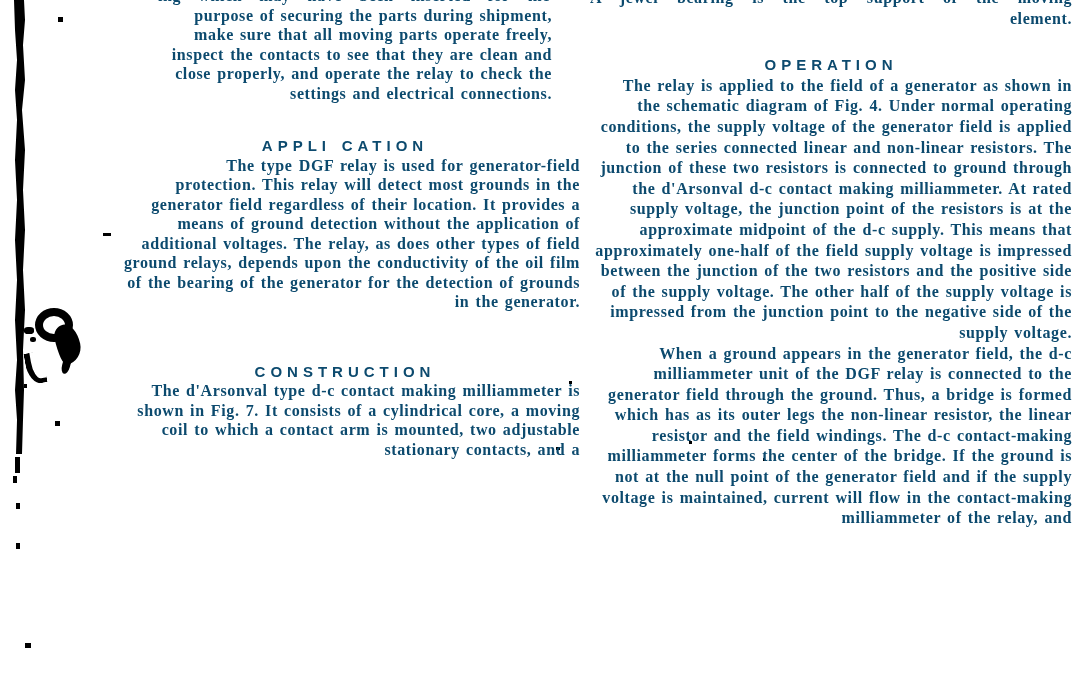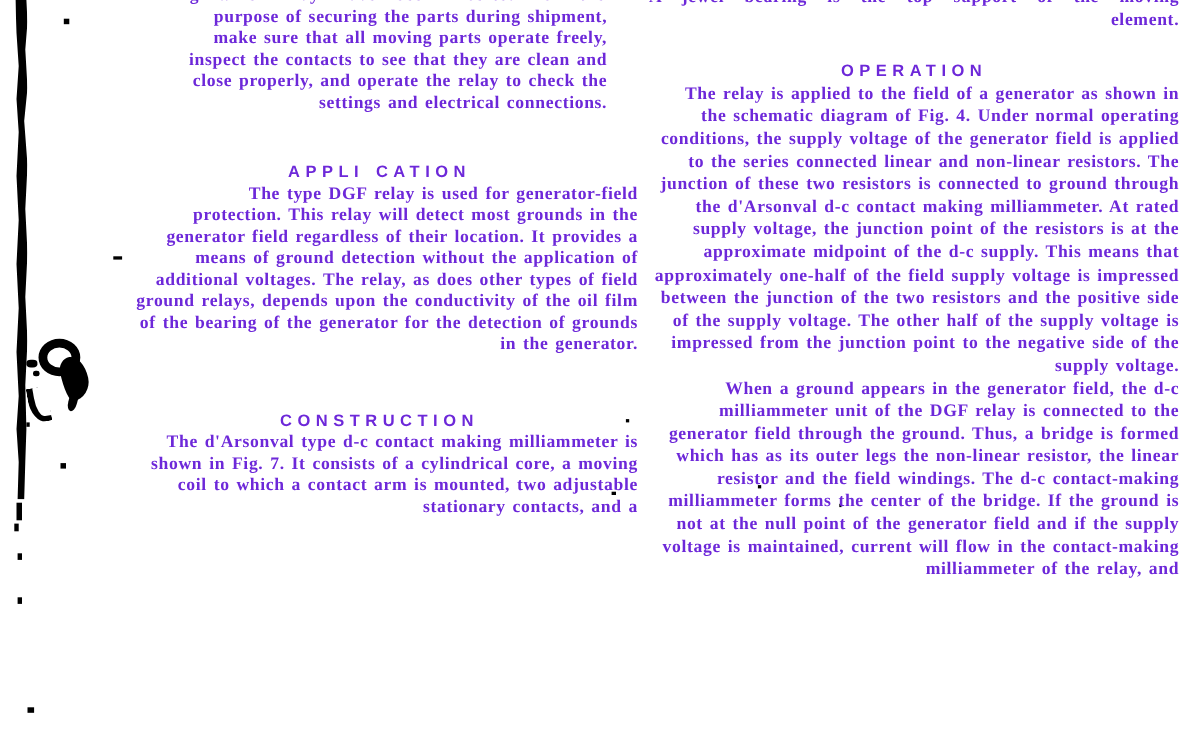--- a/index.html
+++ b/index.html
@@ -2,21 +2,21 @@
 <html><head>
 <meta charset="utf-8">
 <style>
   html,body{margin:0;padding:0;}
   body{
     width:1080px;height:675px;background:#ffffff;overflow:hidden;position:relative;
   }
   .page{
     position:absolute;inset:0;overflow:hidden;background:#fff;
     font-family:"Liberation Serif","DejaVu Serif",serif;
-    font-weight:bold;color:#6d28d9;
+    font-weight:bold;color:#0c4a6e;
   }
   
   .col{position:absolute;text-align:justify;}
   .col p{margin:0;text-indent:30px;text-align:right;}
   .col-left{
     left:110px;top:-14px;width:470px;
     font-size:16px;line-height:19.5px;letter-spacing:0.6px;word-spacing:1.6px;
   }
   .col-right{
     left:590px;top:-12px;width:482px;
@@ -24,21 +24,21 @@
   }
   .frag{text-indent:0;text-align:justify;text-align-last:justify;white-space:nowrap;overflow:hidden;}
   .col-left .frag{margin-left:48px;margin-right:30px;}
   .intro{text-indent:0 !important;margin-left:40px !important;margin-right:28px !important;}
   .line-plain{text-indent:0 !important;text-align:left;}
   .head{
     font-family:"Liberation Sans","DejaVu Sans",sans-serif;
     font-size:15px;font-weight:bold;letter-spacing:5px;
     text-align:center;margin:0;text-indent:0 !important;
   }
-  .h-application{margin-top:44px;}
+  .h-application{margin-top:33px;}
   .p-app{margin-top:11px;}
   .h-construction{margin-top:50px;}
   .p-con1{margin-top:38px;}
   .p-con2{margin-top:37px;}
   .h-operation{margin-top:26px;}
   .p-op1{margin-top:17px;}
   .p-op2{margin-top:60px;}
   
   .art{position:absolute;background:#000;}
   .binding-bar{

